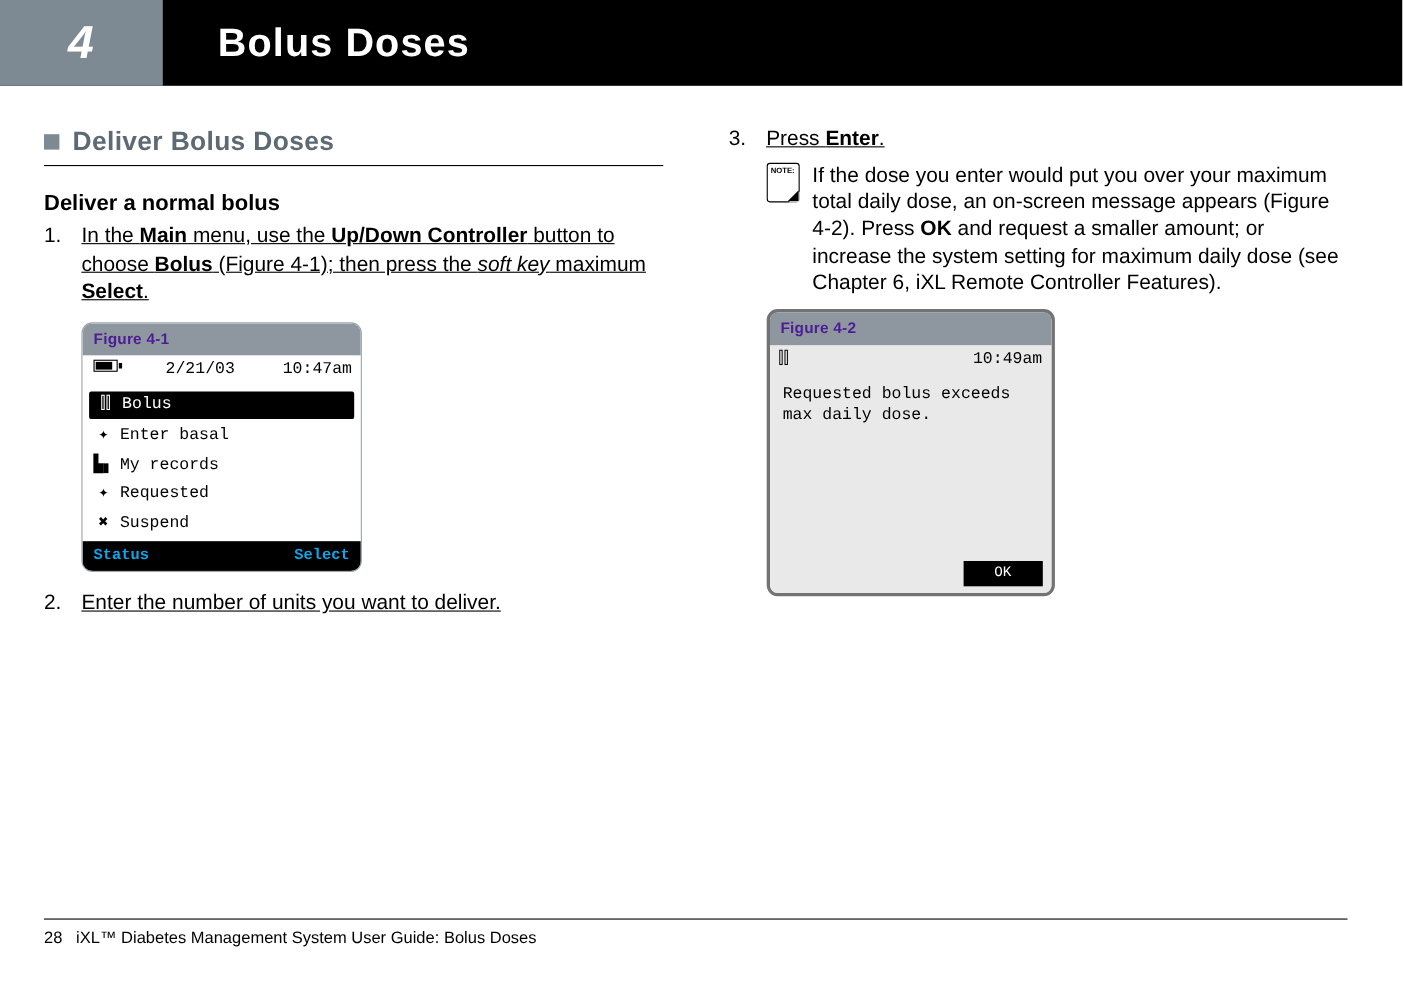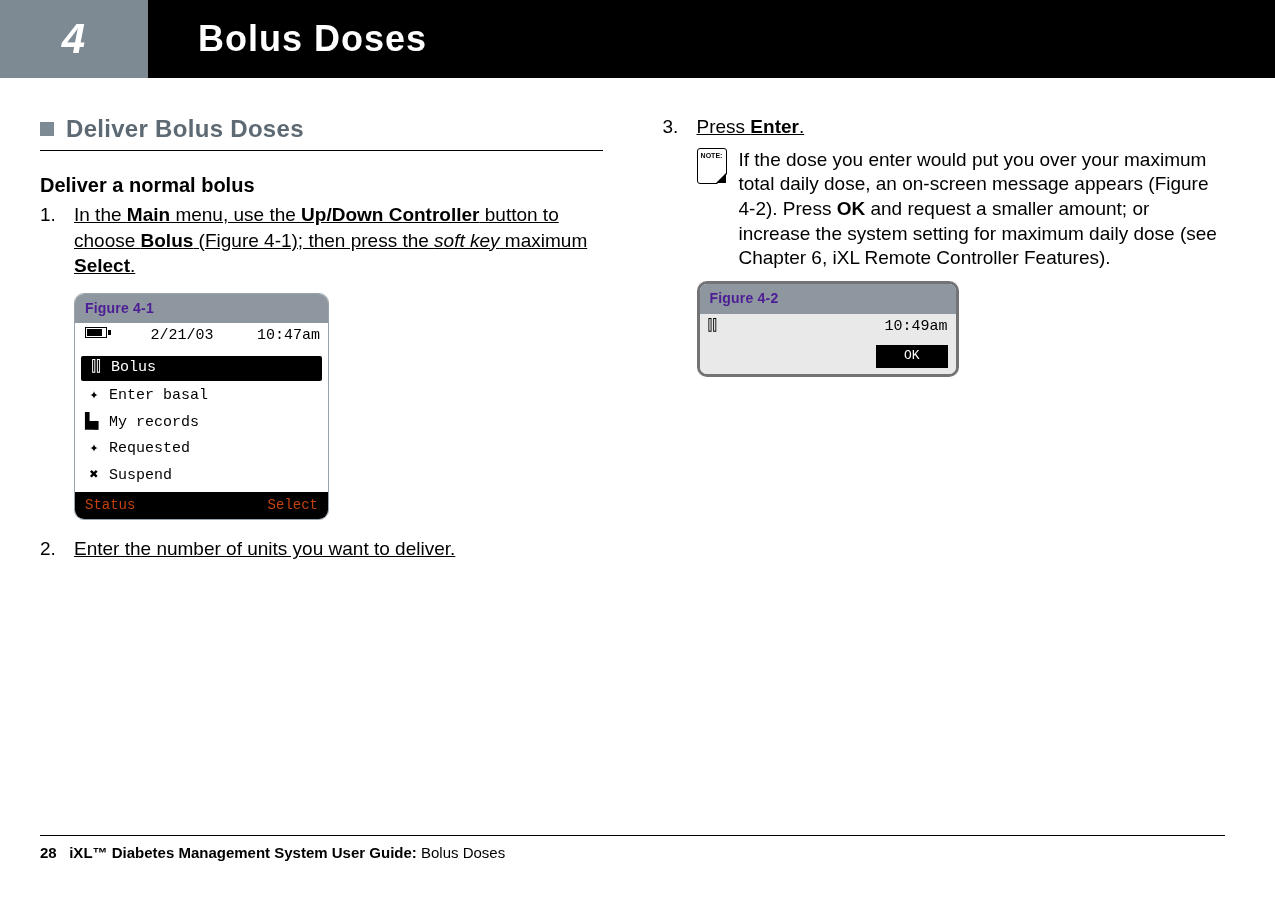--- a/index.html
+++ b/index.html
@@ -116,21 +116,21 @@
       padding: 4px 0 2px 0;
     }
     .menu-row {
       display: flex; align-items: center; gap: 6px;
       padding: 4px 10px;
     }
     .menu-row.sel { background: #000; color: #fff; border-radius: 2px; margin: 2px 6px; padding: 3px 6px; }
     .menu-row .ico { width: 18px; text-align: center; }
     .softkeys {
       display: flex; justify-content: space-between;
-      background: #000; color: #c2410c; padding: 5px 10px; font-size: 14px;
+      background: #000; color: #0ea5e9; padding: 5px 10px; font-size: 14px; font-weight: bold;
     }
     .device2 {
       width: 262px;
       margin: 10px 0 0 34px;
       border: 3px solid #737373;
       border-radius: 10px;
       overflow: hidden;
       font-family: "Courier New", monospace;
       font-size: 15px;
       background: #e9e9e9;
@@ -169,21 +169,21 @@
     .note-body { flex: 1; }
     
     .footer {
       position: absolute;
       left: 40px; right: 50px;
       bottom: 40px;
       border-top: 1px solid #000;
       padding-top: 8px;
       font-size: 15px;
     }
-    .footer strong { font-weight: 700; margin-top: 16px; }
+    .footer strong { font-weight: 400; margin-top: 16px; }
   </style>
 </head>
 <body>
 
 <div class="header">
   <div class="chapter-box">4</div>
   <div class="title-bar">Bolus Doses</div>
 </div>
 
 <div class="content">
@@ -262,20 +262,21 @@
       </div>
     </div>
 
     <div class="device2">
       <div class="fig-label">Figure 4-2</div>
       <div class="dev-status" style="background:#e9e9e9">
         <span>⫿⫿</span>
         <span></span>
         <span>10:49am</span>
       </div>
+      <div class="dev-body2">Requested bolus exceeds max daily dose.</div>
       <div class="softkeys2">
         <span class="ok">OK</span>
       </div>
     </div>
   </div>
 </div>
 
 <div class="footer">
   <strong>28</strong>&nbsp;&nbsp;&nbsp;<strong>iXL™ Diabetes Management System User Guide: </strong><span>Bolus Doses</span>
 </div>

